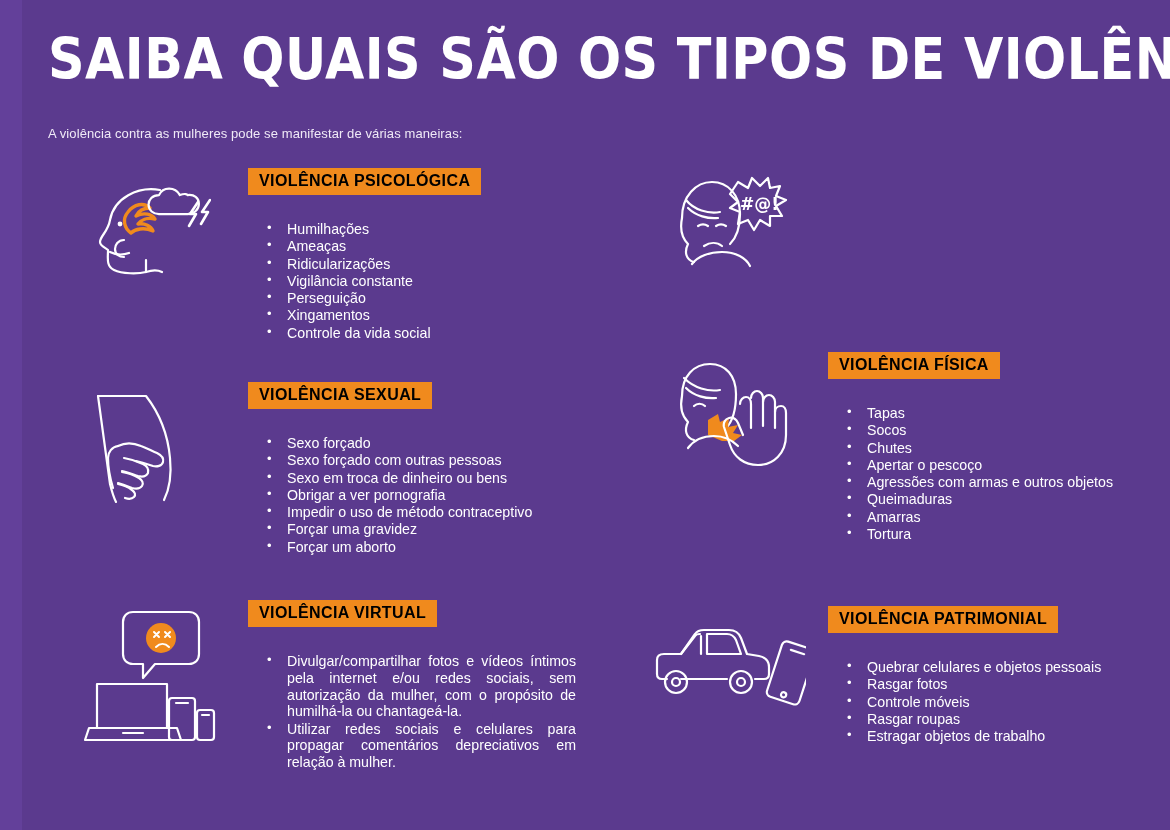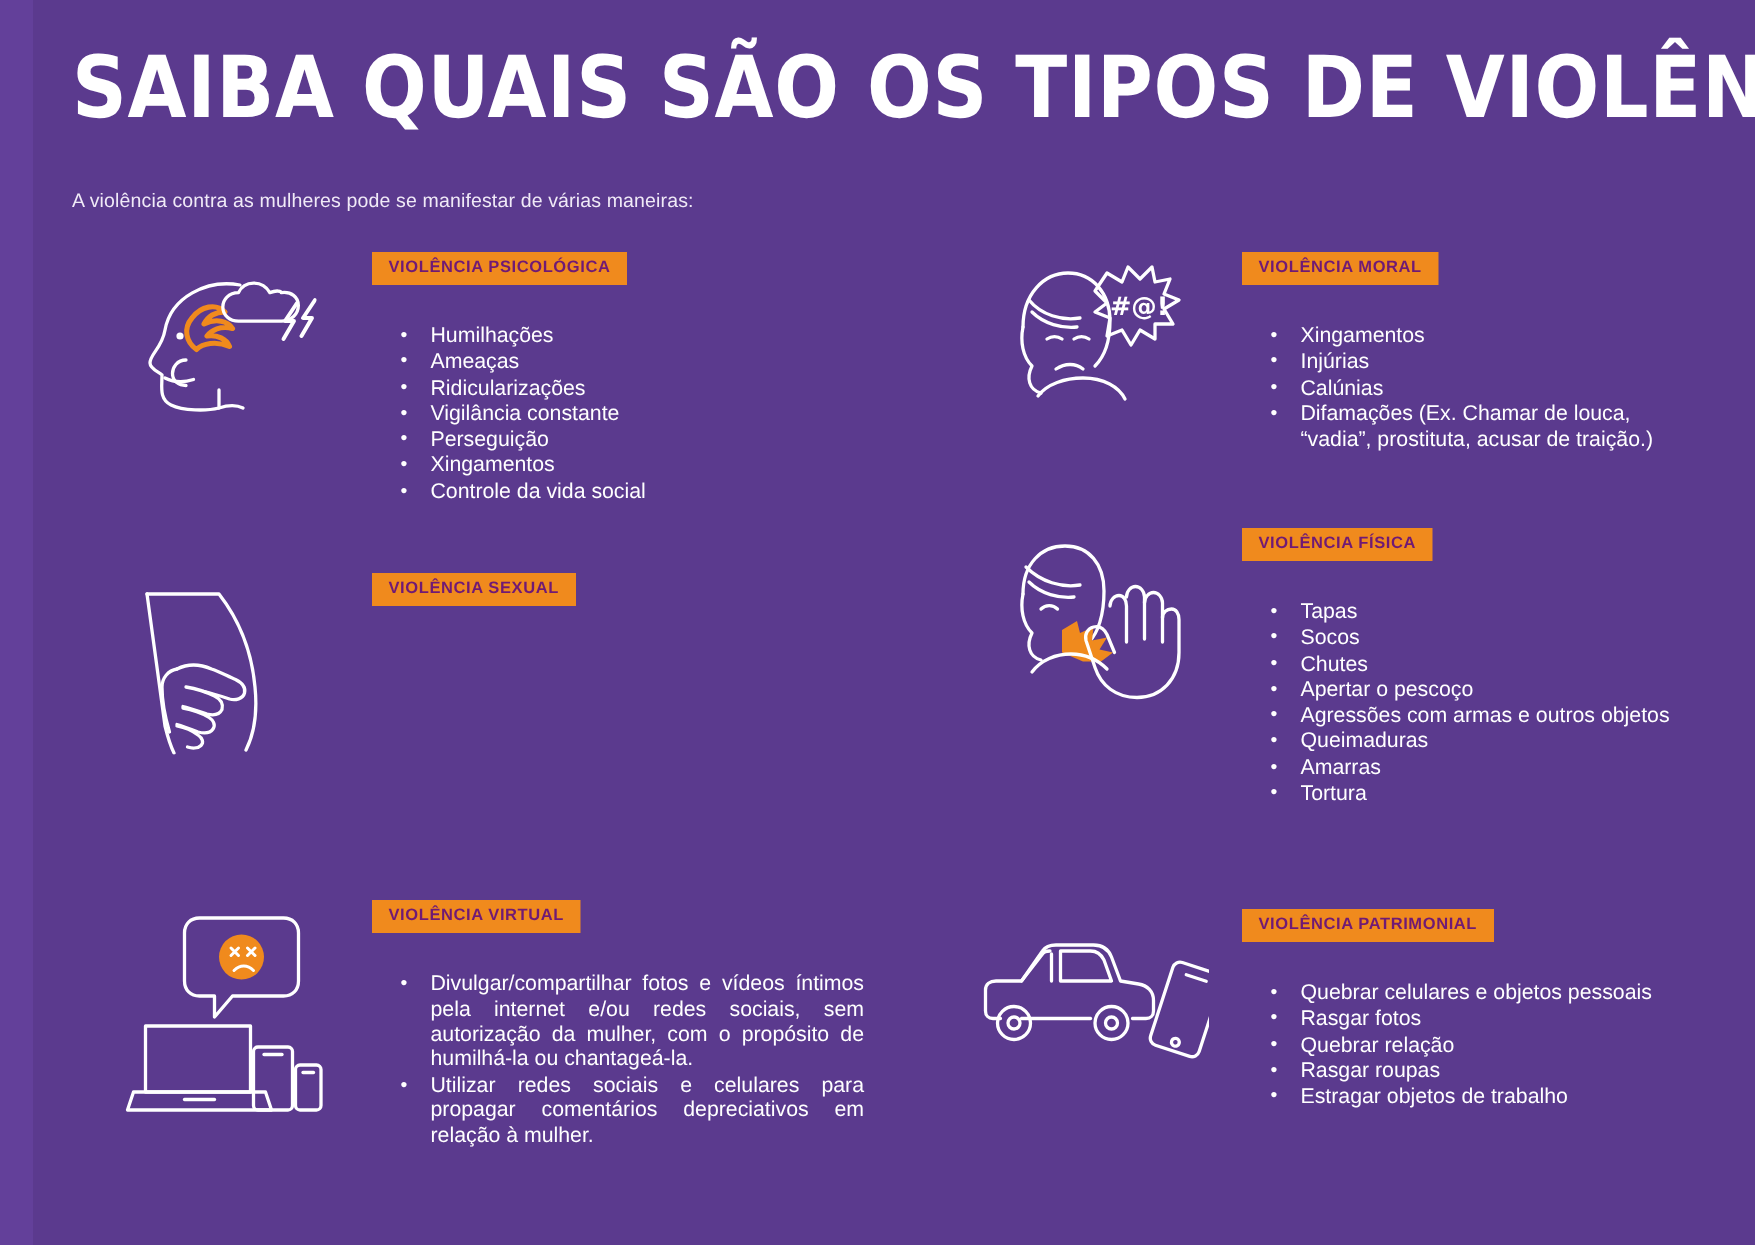--- a/index.html
+++ b/index.html
@@ -69,23 +69,23 @@
     align-items: flex-start;
     justify-content: center;
     padding-top: 6px;
   }
   .text-cell {
     flex: 1 1 auto;
   }
   .badge {
     display: inline-block;
     background: #f08a1d;
-    color: #701a75;
+    color: #000000;
     font-weight: bold;
-    font-size: 11px;
+    font-size: 16px;
     letter-spacing: 0.4px;
     padding: 5px 11px 6px 11px;
     margin-bottom: 13px;
     line-height: 1;
     white-space: nowrap;
   }
   ul.items {
     list-style: none;
     margin: 13px;
     padding: 0;
@@ -175,20 +175,29 @@
 
           <path d="M30 58 c8 -4 16 -3 23 0 c6 2 11 5 16 7 c4 2 7 5 6 9 c-1 4 -6 5 -10 4 c-6 -2 -12 -4 -17 -5"></path>
           <path d="M36 70 c6 1 13 3 19 6 c4 2 6 5 5 9 c-2 4 -6 4 -10 3 c-6 -2 -11 -4 -16 -5"></path>
           <path d="M34 84 c6 1 12 3 17 6 c3 2 5 5 3 8 c-2 3 -6 3 -10 2 c-5 -2 -10 -4 -14 -5"></path>
           <path d="M30 96 c5 1 10 3 14 6 c3 2 4 5 2 7 c-2 2 -6 2 -9 1"></path>
           <path d="M30 58 c-6 1 -10 6 -10 12 c0 8 2 20 5 30"></path>
         </svg>
       </div>
       <div class="text-cell">
         <div class="badge">VIOLÊNCIA SEXUAL</div>
+        <ul class="items">
+          <li>Sexo forçado</li>
+          <li>Sexo forçado com outras pessoas</li>
+          <li>Sexo em troca de dinheiro ou bens</li>
+          <li>Obrigar a ver pornografia</li>
+          <li>Impedir o uso de método contraceptivo</li>
+          <li>Forçar uma gravidez</li>
+          <li>Forçar um aborto</li>
+        </ul>
       </div>
     </div>
   </div>
 
   <div class="block" style="left:48px; top:600px; width:545px;">
     <div class="block-inner">
       <div class="icon-cell">
         <svg class="ico" width="135" height="145" viewBox="0 0 135 145" fill="none" stroke="#ffffff" stroke-width="2.2" stroke-linecap="round" stroke-linejoin="round">
 
           <path d="M52 6 L108 6 C114 6 118 10 118 16 L118 48 C118 54 114 58 108 58 L74 58 L62 72 L62 58 L52 58 C46 58 42 54 42 48 L42 16 C42 10 46 6 52 6 Z"></path>
@@ -233,29 +242,20 @@
 
           <path d="M30 52 c3 -2 7 -2 10 0"></path>
           <path d="M48 52 c3 -2 7 -2 10 0"></path>
           <path d="M36 72 c6 -4 13 -4 18 0"></path>
 
           <path d="M24 90 c6 -8 18 -12 30 -12 c14 0 24 6 28 14"></path>
 
           <path d="M70 8 L80 14 L84 4 L92 12 L100 4 L102 14 L112 12 L108 22 L118 26 L108 32 L114 42 L102 42 L102 52 L92 46 L86 56 L80 46 L70 50 L72 38 L62 34 L70 28 L62 20 Z"></path>
           <text x="72" y="36" font-family="DejaVu Sans, sans-serif" font-size="17" font-weight="bold" fill="#ffffff" stroke="none">#@!</text>
         </svg>
-      </div>
-      <div class="text-cell">
-        <div class="badge">VIOLÊNCIA MORAL</div>
-        <ul class="items">
-          <li>Xingamentos</li>
-          <li>Injúrias</li>
-          <li>Calúnias</li>
-          <li>Difamações (Ex. Chamar de louca, “vadia”, prostituta, acusar de traição.)</li>
-        </ul>
       </div>
     </div>
   </div>
 
   <div class="block" style="left:628px; top:352px; width:520px;">
     <div class="block-inner">
       <div class="icon-cell" style="width:200px; flex:0 0 200px;">
         <svg class="ico" width="120" height="120" viewBox="0 0 120 120" fill="none" stroke="#ffffff" stroke-width="2.2" stroke-linecap="round" stroke-linejoin="round">
 
           <path d="M14 38 c0 -20 12 -32 28 -32 c16 0 26 12 26 30 c0 16 -4 28 -10 34"></path>
@@ -316,20 +316,20 @@
             <line x1="133" y1="39" x2="147" y2="39"></line>
             <circle cx="140" cy="84" r="2.6"></circle>
           </g>
         </svg>
       </div>
       <div class="text-cell">
         <div class="badge">VIOLÊNCIA PATRIMONIAL</div>
         <ul class="items">
           <li>Quebrar celulares e objetos pessoais</li>
           <li>Rasgar fotos</li>
-          <li>Quebrar relação</li>
+          <li>Controle móveis</li>
           <li>Rasgar roupas</li>
           <li>Estragar objetos de trabalho</li>
         </ul>
       </div>
     </div>
   </div>
 </div>
 
 </body></html>

